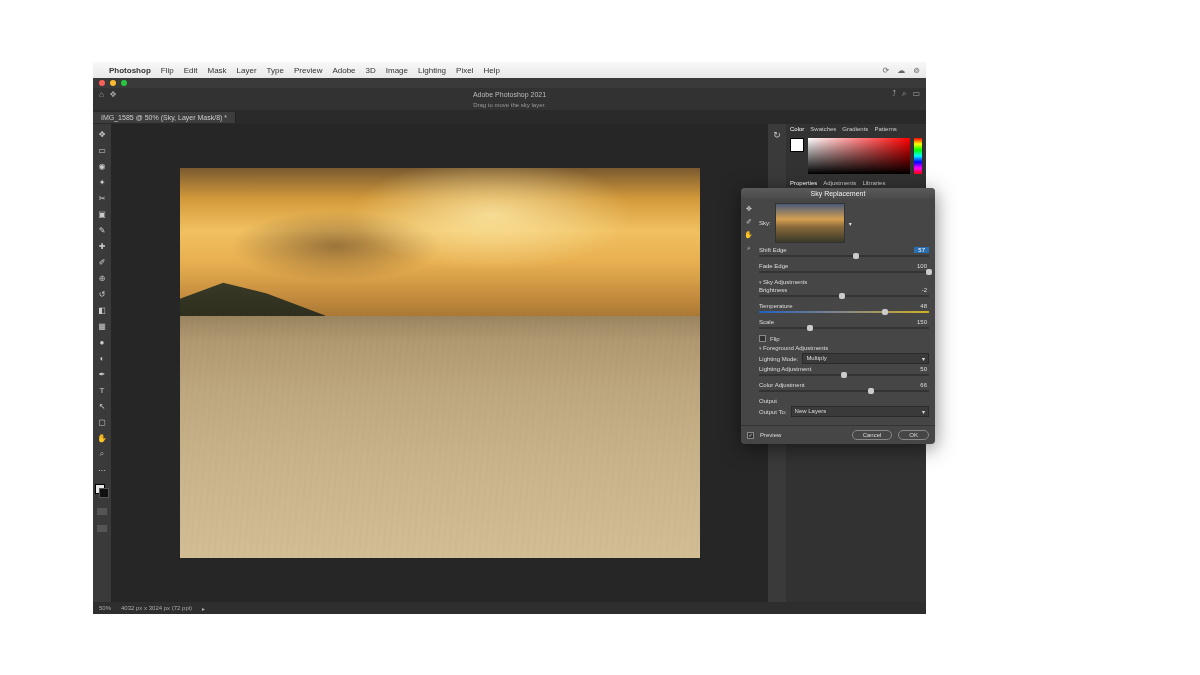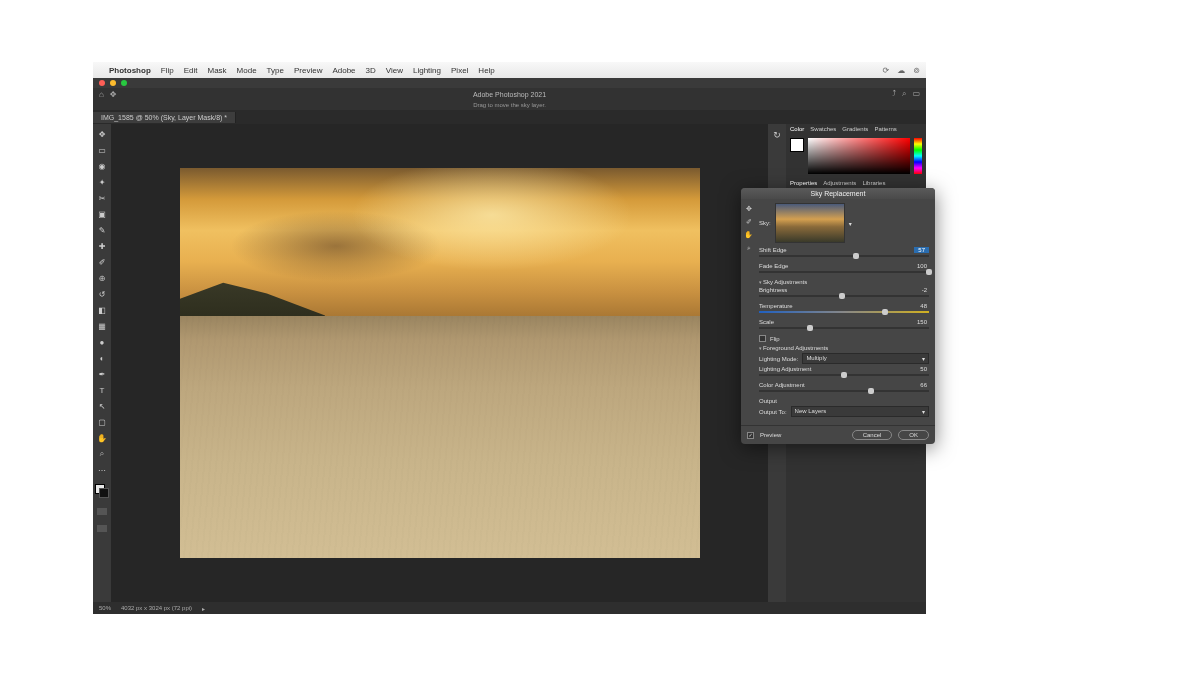--- a/index.html
+++ b/index.html
@@ -86,26 +86,26 @@
 <body>
 
 <div class="outer">
 
   <div class="mac-menu">
     <span class="apple"></span>
     <span class="app-name">Photoshop</span>
     <span>Flip</span>
     <span>Edit</span>
     <span>Mask</span>
-    <span>Mode</span>
+    <span>Layer</span>
     <span>Type</span>
     <span>Preview</span>
     <span>Adobe</span>
     <span>3D</span>
-    <span>View</span>
+    <span>Image</span>
     <span>Lighting</span>
     <span>Pixel</span>
     <span>Help</span>
     <span class="sysicons">
       <span>⟳</span>
       <span>☁</span>
       <span>⊚</span>
     </span>
   </div>
 

